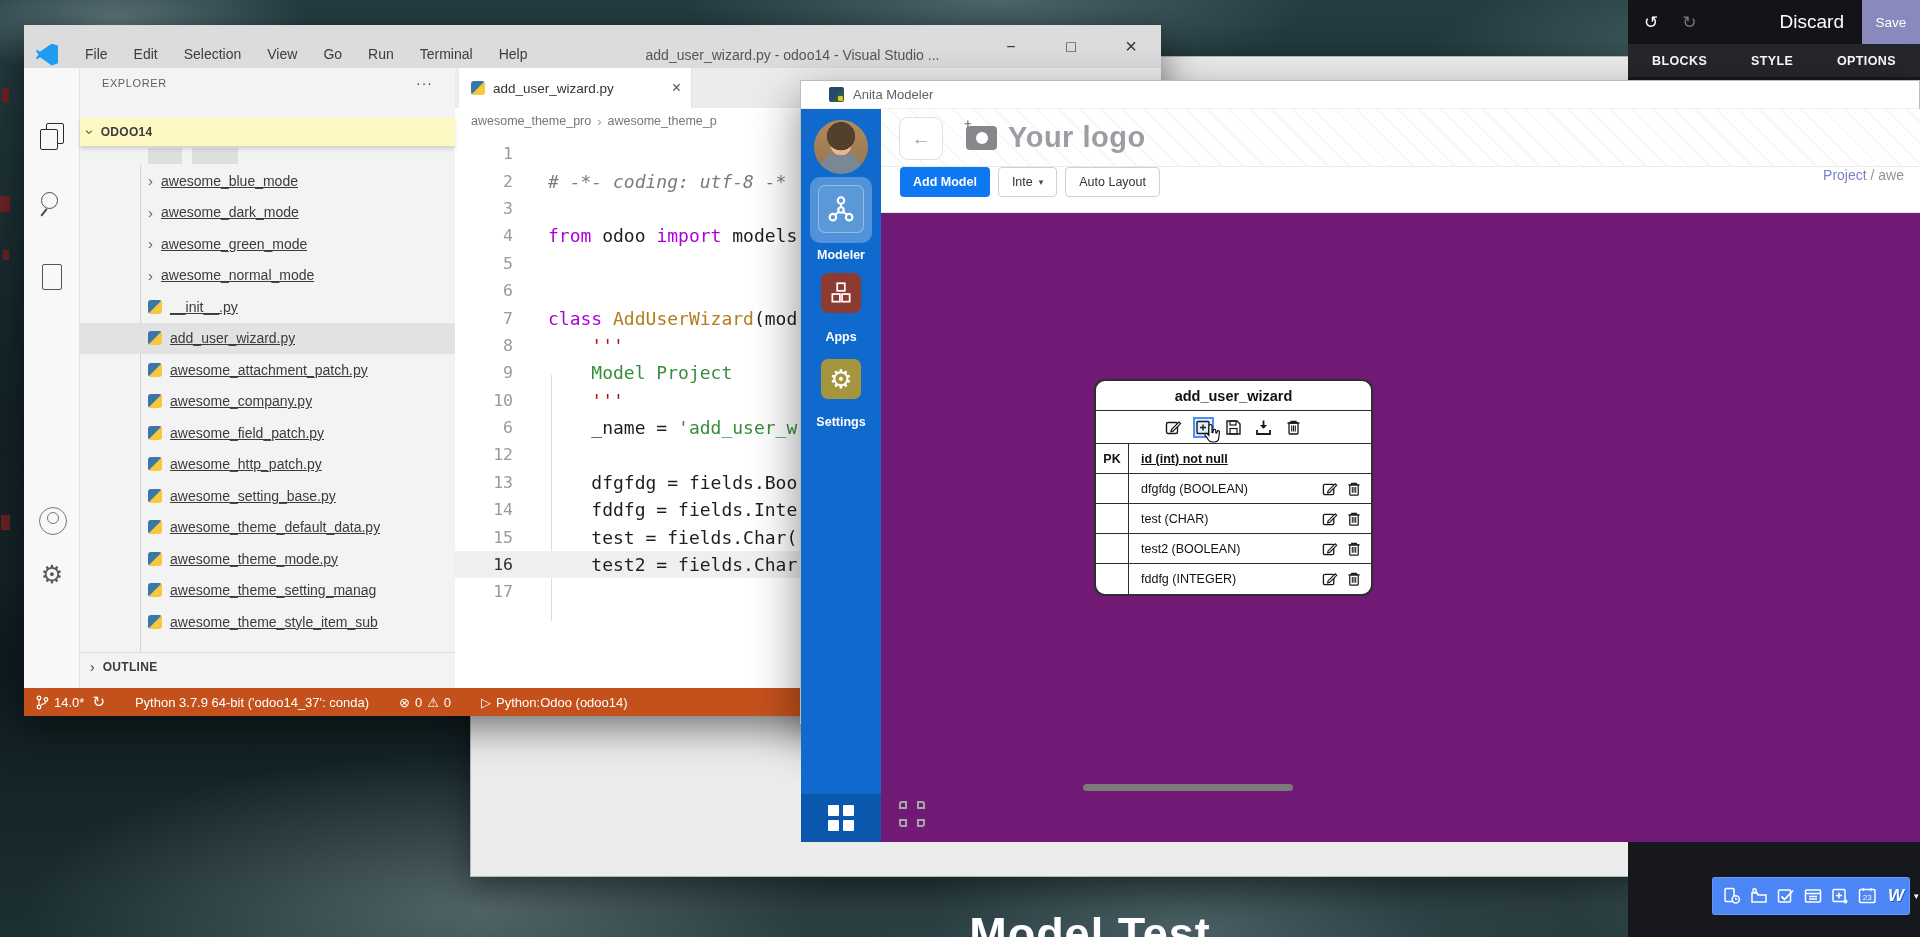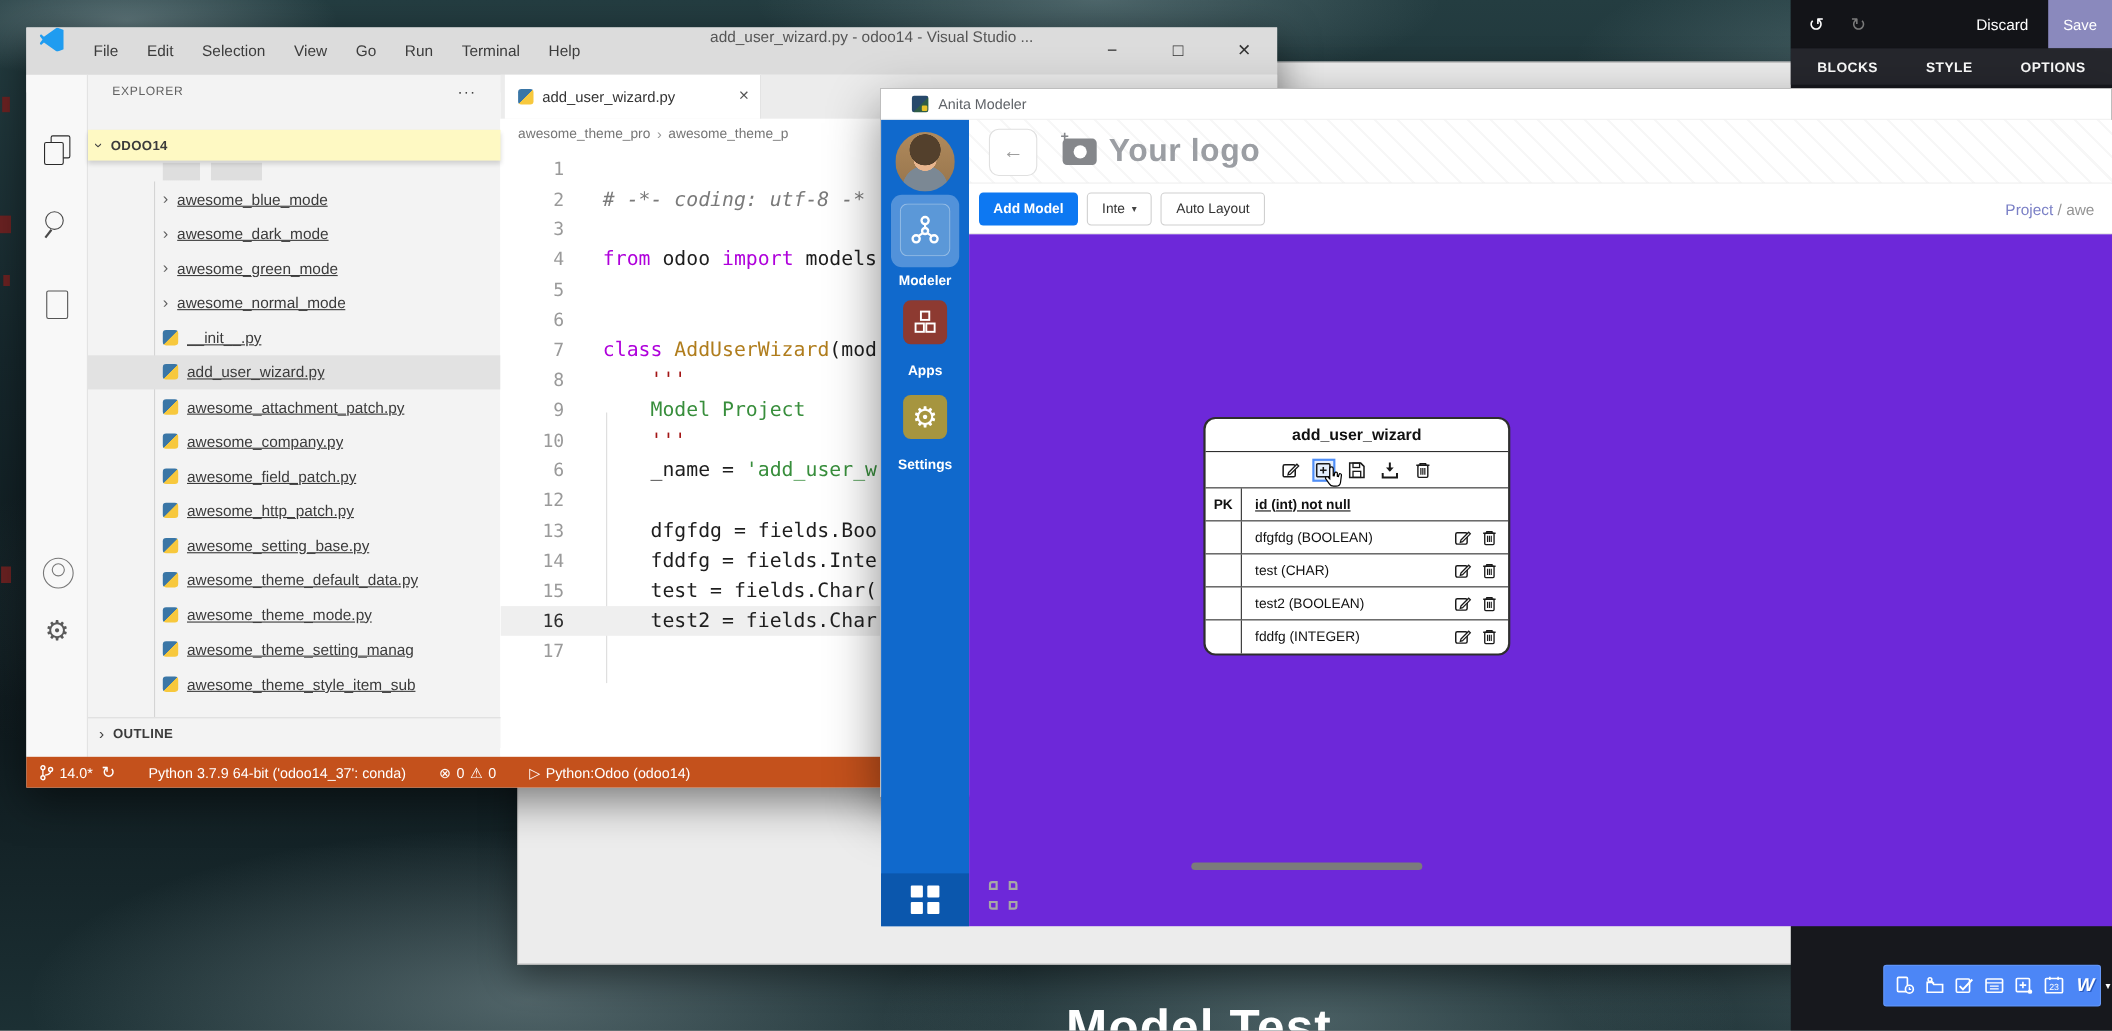--- a/index.html
+++ b/index.html
@@ -26,41 +26,41 @@
   
   .backwin { position:absolute; left:470px; top:56px; width:1418px; height:821px;
     background:#ececec; border:1px solid #b5b5b5; box-shadow:0 10px 30px rgba(0,0,0,.4); }
 
   
   .rpanel { position:absolute; left:1628px; top:0; width:292px; height:937px; background:#17181d; }
   .rp-bar1 { position:absolute; left:0; top:0; width:292px; height:44px; background:#131418;
     display:flex; align-items:center; }
   .rp-undo { color:#ffffff; font-size:17px; margin-left:16px; cursor:default; }
   .rp-redo { color:#7a7a7a; font-size:17px; margin-left:24px; }
-  .rp-discard { color:#ffffff; font-size:14px; margin-left:auto; margin-right:18px; }
+  .rp-discard { color:#ffffff; font-size:19px; margin-left:auto; margin-right:18px; }
   .rp-save { width:58px; height:44px; background:#8a89bd; color:#fff; font-size:13.5px;
     display:flex; align-items:center; justify-content:center; }
   .rp-bar2 { position:absolute; left:0; top:44px; width:292px; height:33px; background:#26272d;
     display:flex; align-items:center; justify-content:space-between; padding:0 24px; }
   .rp-tab { color:#fcfcfc; font-size:12.5px; font-weight:bold; letter-spacing:.4px; }
 
   
   .systray { position:absolute; left:1712px; top:877px; width:198px; height:38px; background:#4c86f6;
     border-radius:3px; display:flex; align-items:center; gap:9px; padding:0 11px;
     box-shadow:0 0 0 1px rgba(255,255,255,.15) inset; }
   .systray svg { display:block; }
   .st-w { color:#ffffff; font-weight:bold; font-size:17px; font-style:italic;
     text-shadow:1px 1px 0 #2a5bc0; margin-left:2px; }
   .st-caret { color:#fff; font-size:9px; margin-left:1px; }
 
   
   .vsc { position:absolute; left:24px; top:25px; width:1137px; height:691px; background:#ffffff;
     box-shadow:0 12px 36px rgba(0,0,0,.5); }
   .vsc-titlebar { position:absolute; left:0; top:0; width:100%; height:59px; background:#dcdcdc;
-    display:flex; }
+    display:flex; align-items:center; }
   .vsc-logo { width:22px; height:22px; margin-left:12px; background:#1f9cf0;
     clip-path:polygon(72% 0,100% 10%,100% 90%,72% 100%,18% 62%,6% 72%,0 66%,12% 50%,0 34%,6% 28%,18% 38%); }
   .vsc-menus { display:flex; margin-left:14px; gap:0; }
   .vsc-menu { font-size:14px; color:#3c3c3c; padding:0 13px; line-height:43px; }
   .vsc-title { position:absolute; left:575px; right:175px; text-align:center; font-size:14px; color:#555; }
   .vsc-controls { position:absolute; right:0; top:0; height:43px; display:flex; }
   .vsc-ctl { width:60px; height:43px; display:flex; align-items:center; justify-content:center;
     font-size:16px; color:#333; }
   .vsc-ctl.close { font-size:20px; }
 
@@ -191,31 +191,31 @@
     border-radius:9px; background:#fff; display:flex; align-items:center; justify-content:center;
     color:#9e9e9e; font-size:19px; }
   .md-logo { position:absolute; left:85px; top:12px; display:flex; align-items:center; gap:11px; }
   .cam-ico { position:relative; width:31px; height:24px; background:#85878b; border-radius:4px; }
   .cam-ico::before { content:""; position:absolute; left:10px; top:6px; width:12px; height:12px;
     background:#fff; border-radius:50%; }
   .cam-ico::after { content:"+"; position:absolute; left:-2px; top:-10px; color:#85878b;
     font-size:13px; font-weight:bold; }
   .md-logo-text { font-size:29px; font-weight:bold; color:#9b9ea3; letter-spacing:.5px; }
   .md-toolbar { position:absolute; left:0; top:58px; width:100%; height:46px; background:#fff;
-    border-bottom:1px solid #e4e4e4; display:flex; align-items:center; padding-left:9px; gap:8px; }
+    border-bottom:1px solid #e4e4e4; display:flex; padding-left:19px; gap:8px; }
   .btn-addmodel { height:30px; padding:0 13px; background:#0d78f2; color:#fff; font-size:12.5px;
     font-weight:bold; border:none; border-radius:4px; display:flex; align-items:center; }
   .btn-light { height:30px; padding:0 13px; background:#fff; color:#333; font-size:12.5px;
     border:1px solid #d0d0d0; border-radius:4px; display:flex; align-items:center; gap:6px; }
   .btn-caret { font-size:9px; color:#444; }
   .md-breadcrumb { margin-left:auto; margin-right:17px; font-size:14px; white-space:nowrap; }
   .md-bc-root { color:#7b80c6; }
   .md-bc-sep, .md-bc-cur { color:#949494; }
 
-  .md-canvas { position:absolute; left:0; top:104px; width:100%; height:629px; background:#6d28d9; }
+  .md-canvas { position:absolute; left:0; top:104px; width:100%; height:629px; background:#701a75; }
 
   
   .etable { position:absolute; left:213px; top:166px; width:279px; border:2px solid #2e2e2e;
     border-radius:11px; background:#fff; }
   .et-title { height:30px; display:flex; align-items:center; justify-content:center;
     font-size:14.5px; font-weight:bold; color:#111; border-bottom:1.5px solid #2e2e2e; }
   .et-icons { position:relative; height:33px; display:flex; align-items:center; justify-content:center;
     gap:13px; border-bottom:1.5px solid #2e2e2e; }
   .et-icons svg { display:block; }
   .et-ico.focused { outline:2px solid #4f8ef7; background:#e3eefc; }

